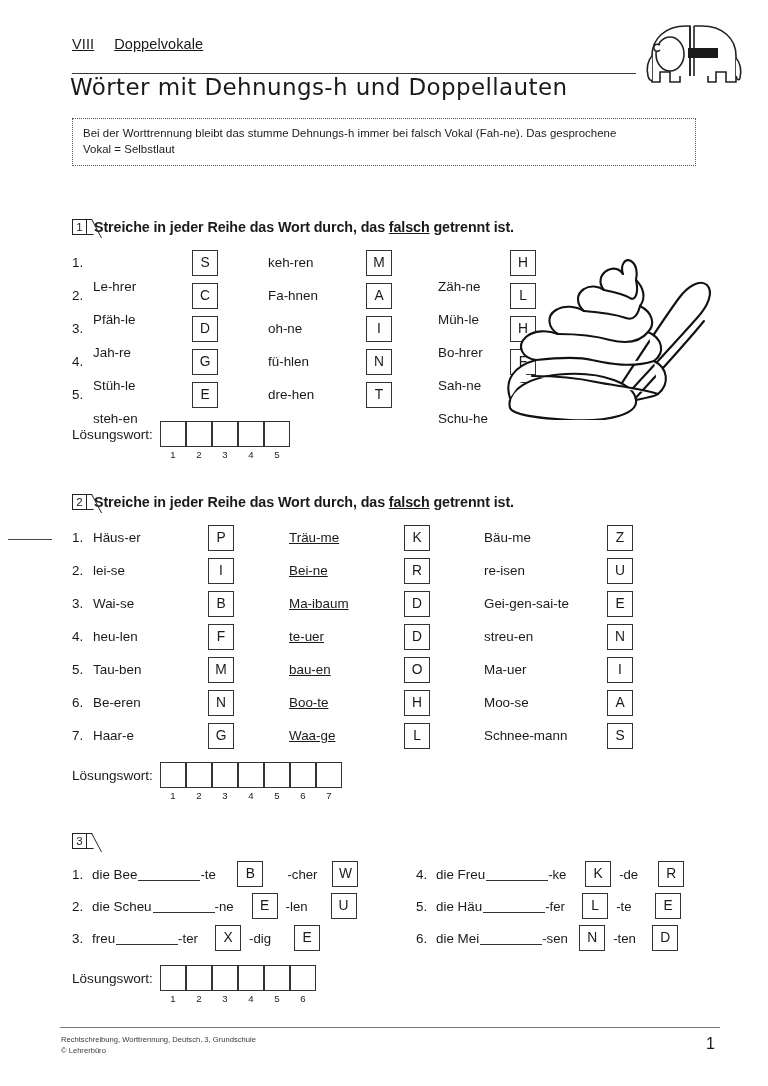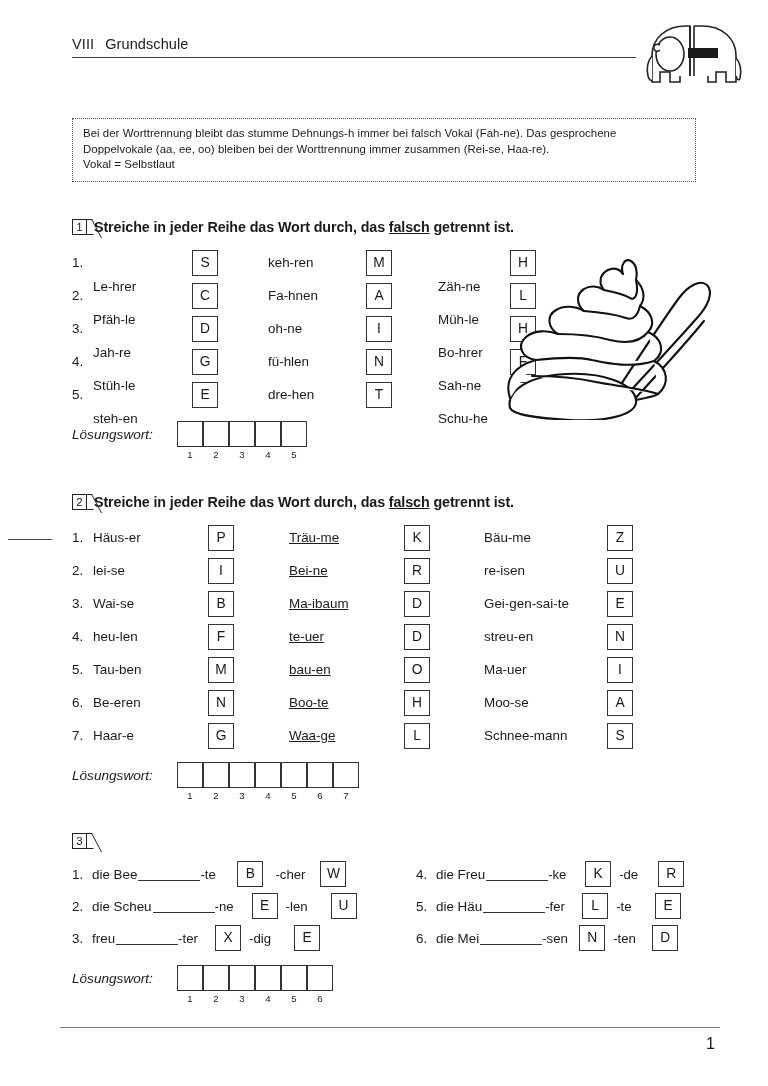--- a/index.html
+++ b/index.html
@@ -12,25 +12,26 @@
     overflow: hidden;
   }
 
   .page { position: relative; width: 768px; height: 1086px; }
 
   
   .header {
     position: absolute; left: 72px; top: 36px; width: 624px;
   }
   .header-line {
-    display: flex; align-items: baseline; gap: 11px;
+    display: flex; align-items: baseline; gap: 20px;
     font-size: 14.5px; letter-spacing: .1px;
-    padding-bottom: 5px;
+    padding-bottom: 21px;
     border-bottom: 1.6px solid #3a3a3a;
     width: 564px;
+    text-decoration: underline;
   }
   .chapter-num { font-size: 14.5px; }
   .chapter-title { font-size: 14.5px; }
 
   .doc-title {
     position: absolute; left: 70px; top: 74px;
     font-family: "DejaVu Sans", sans-serif;
     font-size: 23px;
     letter-spacing: .4px;
     font-weight: 400;
@@ -104,21 +105,21 @@
   
   .e2 .c-word { width: 115px; }
   .e2 .c-gap  { width: 81px; }
   .e2 .c-word2{ width: 115px; text-decoration: underline; }
   .e2 .c-gap2 { width: 80px; }
   .e2 .c-word3{ width: 123px; }
 
   
   .loes { display: flex; align-items: flex-start; }
   .loes-label {
-    font-size: 13.6px; font-style: italic; padding-top: 6px; margin-right: 24px;
+    font-size: 13.6px; padding-top: 6px; margin-right: 7px;
     white-space: nowrap;
   }
   .sol-boxes { display: flex; }
   .sol-cell { display: flex; flex-direction: column; align-items: center; }
   .sol-box { width: 26px; height: 26px; border: 1.4px solid #333; background: #fff; }
   .sol-num { font-size: 9.6px; margin-top: 2px; color: #222; }
 
   
   .ex3row { display: flex; align-items: center; height: 32px; }
   .ex3col { display: flex; align-items: center; }
@@ -154,45 +155,45 @@
   }
 </style>
 </head>
 <body>
 
 <div class="page">
 
   <div class="header">
     <div class="header-line">
       <span class="chapter-num">VIII</span>
-      <span class="chapter-title">Grundschule</span>
+      <span class="chapter-title">Doppelvokale</span>
     </div>
   </div>
 
+  <div class="doc-title">Wörter mit Dehnungs-h und Doppellauten</div>
 
   <div class="logo">
     <svg width="116" height="72" viewBox="0 0 116 72" fill="none" xmlns="http://www.w3.org/2000/svg">
       <g stroke="#222" stroke-width="1.6" fill="#fff">
         <path d="M16 58 L16 38 C16 20 30 8 50 8 L54 8 L54 58"></path>
         <path d="M58 8 L66 8 C86 8 100 20 100 38 L100 58"></path>
         <path d="M54 8 L54 58 M58 8 L58 58"></path>
         <path d="M16 58 L16 64 L24 64 L24 54 L34 54 L34 64 L44 64 L44 58"></path>
         <path d="M72 58 L72 64 L80 64 L80 54 L90 54 L90 64 L100 64 L100 58"></path>
         <path d="M16 38 C12 42 10 50 12 58 C13 62 15 63 16 62"></path>
         <ellipse cx="34" cy="36" rx="14" ry="17"></ellipse>
         <path d="M24 27 C20 25 17 27 18 31 C19 34 22 34 24 32"></path>
         <path d="M100 40 C104 44 106 52 104 60 C103 63 101 62 100 58"></path>
       </g>
       <rect x="52" y="30" width="30" height="10" fill="#1a1a1a"></rect>
     </svg>
   </div>
 
   <div class="infobox">
     <p><span>Bei der Worttrennung bleibt das stumme Dehnungs-h immer bei falsch Vokal (</span><b>Fah</b><span>-ne). Das gesprochene</span></p>
-    <p><span>Doppelvokale (aa, ee, oo) bleiben bei der Worttrennung immer zusammen (R</span><b>ei</b><span>-se, H</span><b>aa</b><span>-re).</span></p>
     <p>Vokal = Selbstlaut</p>
   </div>
 
   <div class="ex1">
     <div class="ex-head">
       <span class="ex-badge">1</span>
       <span><span>Streiche in jeder Reihe das Wort durch, das </span><span class="u">falsch</span><span> getrennt ist.</span></span>
     </div>
     <div class="rows e1" id="ex1-rows">
         <div class="row">
@@ -451,21 +452,21 @@
     </div>
     <div id="ex3-rows" style="margin-top:9px">
         <div class="ex3row">
           <span class="ex3col" style="width:344px">
             <span class="e3-num">1.</span>
             <span class="e3-stem">die Bee<span class="e3-blank" style="width:62px"></span></span>
             <span class="e3-suf" style="width:30px">-te</span>
             <span style="margin-left:7px">
               <span class="lbox">B</span>
             </span>
-            <span class="e3-suf" style="width:38px;margin-left:12px">-cher</span>
+            <span class="e3-suf" style="width:38px;margin-left:24px">-cher</span>
             <span style="margin-left:7px">
               <span class="lbox">W</span>
             </span>
           </span>
           <span class="ex3col" style="width:300px">
             <span class="e3-num">4.</span>
             <span class="e3-stem">die Freu<span class="e3-blank" style="width:62px"></span></span>
             <span class="e3-suf" style="width:30px">-ke</span>
             <span style="margin-left:7px">
               <span class="lbox">K</span>
@@ -587,15 +588,19 @@
         <path d="M92 63 C106 64 122 66 134 70 C142 73 146 66 148 58"></path>
         <path d="M112 42 C122 44 132 46 138 50 C143 53 147 46 144 32"></path>
         <path d="M40 128 C60 128 86 130 104 134 C124 138 148 140 166 146"></path>
       </g>
     </svg>
   </div>
 
   <div class="margin-tick"></div>
 
   <div class="footer-rule"></div>
+  <div class="footer-text">
+    <div>Rechtschreibung, Worttrennung, Deutsch, 3, Grundschule</div>
+    <div>© Lehrerbüro</div>
+  </div>
   <div class="footer-page">1</div>
 
 </div>
 
 </body></html>

